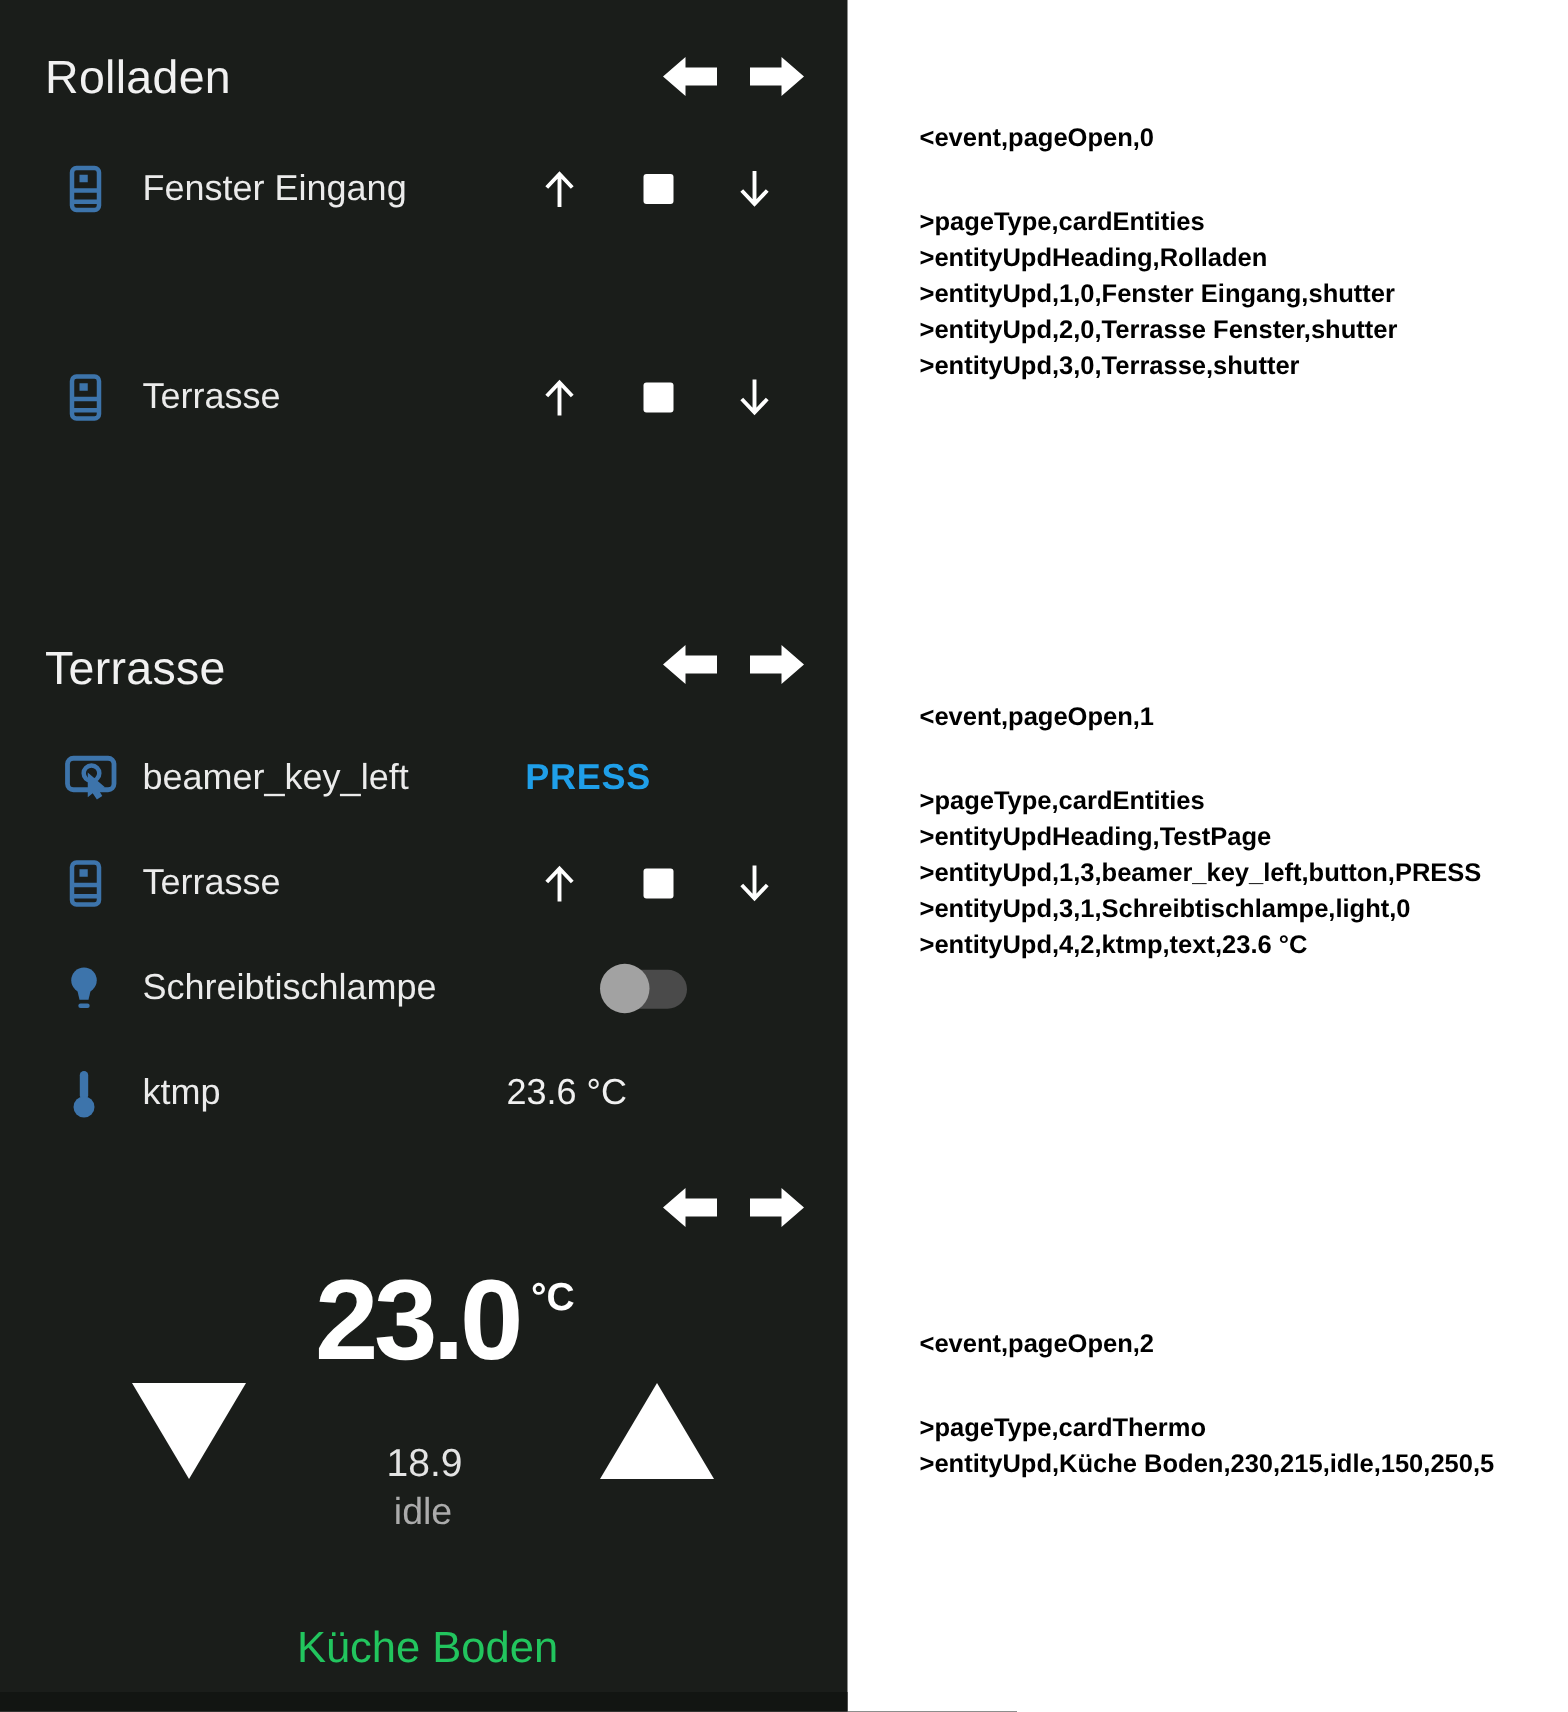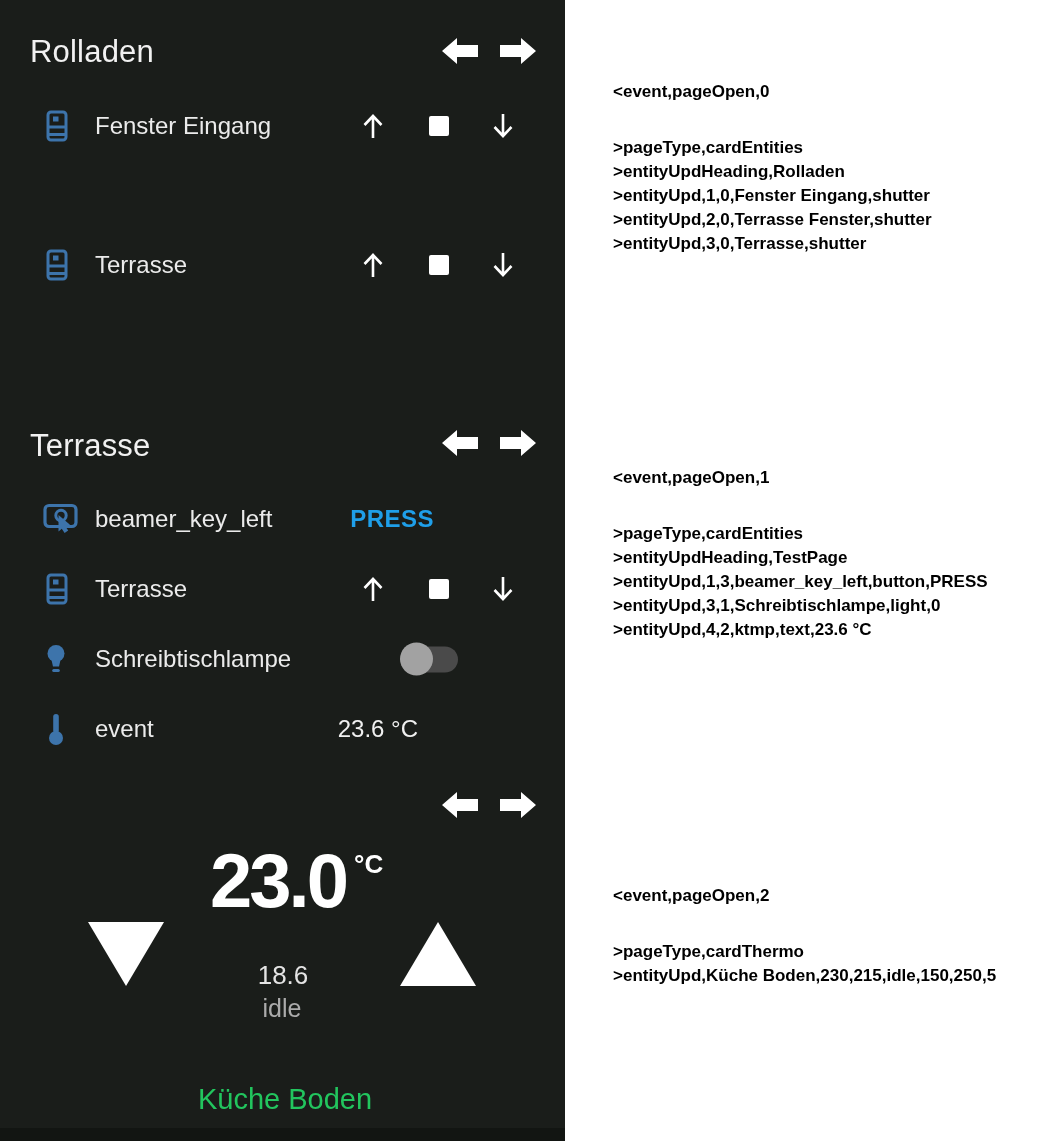--- a/index.html
+++ b/index.html
@@ -159,21 +159,21 @@
       <div class="track"></div>
       <div class="knob"></div>
     </div>
   </div>
 
   <div class="row" style="top:707px;">
     <svg class="entity-icon" style="left:48px;" width="16" height="34" viewBox="0 0 16 34">
       <rect x="5.2" y="2" width="5.6" height="19" rx="2.8" fill="#3d74ab"></rect>
       <circle cx="8" cy="26" r="7" fill="#3d74ab"></circle>
     </svg>
-    <span class="label">event</span>
+    <span class="label">ktmp</span>
     <span class="value" style="right:35px;">23.6 °C</span>
   </div>
 
   <div class="nav-arrows" style="top:790px;left:440px;">
     <svg class="nav-btn" viewBox="0 0 40 30">
       <path d="M17 2 L2 15 L17 28 L17 21 L38 21 L38 9 L17 9 Z" fill="#ffffff"></path>
     </svg>
     <svg class="nav-btn" viewBox="0 0 40 30">
       <path d="M23 2 L38 15 L23 28 L23 21 L2 21 L2 9 L23 9 Z" fill="#ffffff"></path>
     </svg>
@@ -182,21 +182,21 @@
   <div class="big-temp">23.0</div>
   <div class="big-temp-unit">°C</div>
 
   <svg class="tri-btn" style="left:86px;top:920px;" width="80" height="68" viewBox="0 0 80 68">
     <polygon points="2,2 78,2 40,66" fill="#ffffff"></polygon>
   </svg>
   <svg class="tri-btn" style="left:398px;top:920px;" width="80" height="68" viewBox="0 0 80 68">
     <polygon points="40,2 78,66 2,66" fill="#ffffff"></polygon>
   </svg>
 
-  <div class="target-temp">18.6</div>
+  <div class="target-temp">18.9</div>
   <div class="thermo-state">idle</div>
   <div class="thermo-name">Küche Boden</div>
 
   <div class="panel-footer"></div>
 </div>
 
 <div class="protocol" style="top:80px;">
   <div class="event-line">&lt;event,pageOpen,0</div>
   <div>&gt;pageType,cardEntities</div>
   <div>&gt;entityUpdHeading,Rolladen</div>

